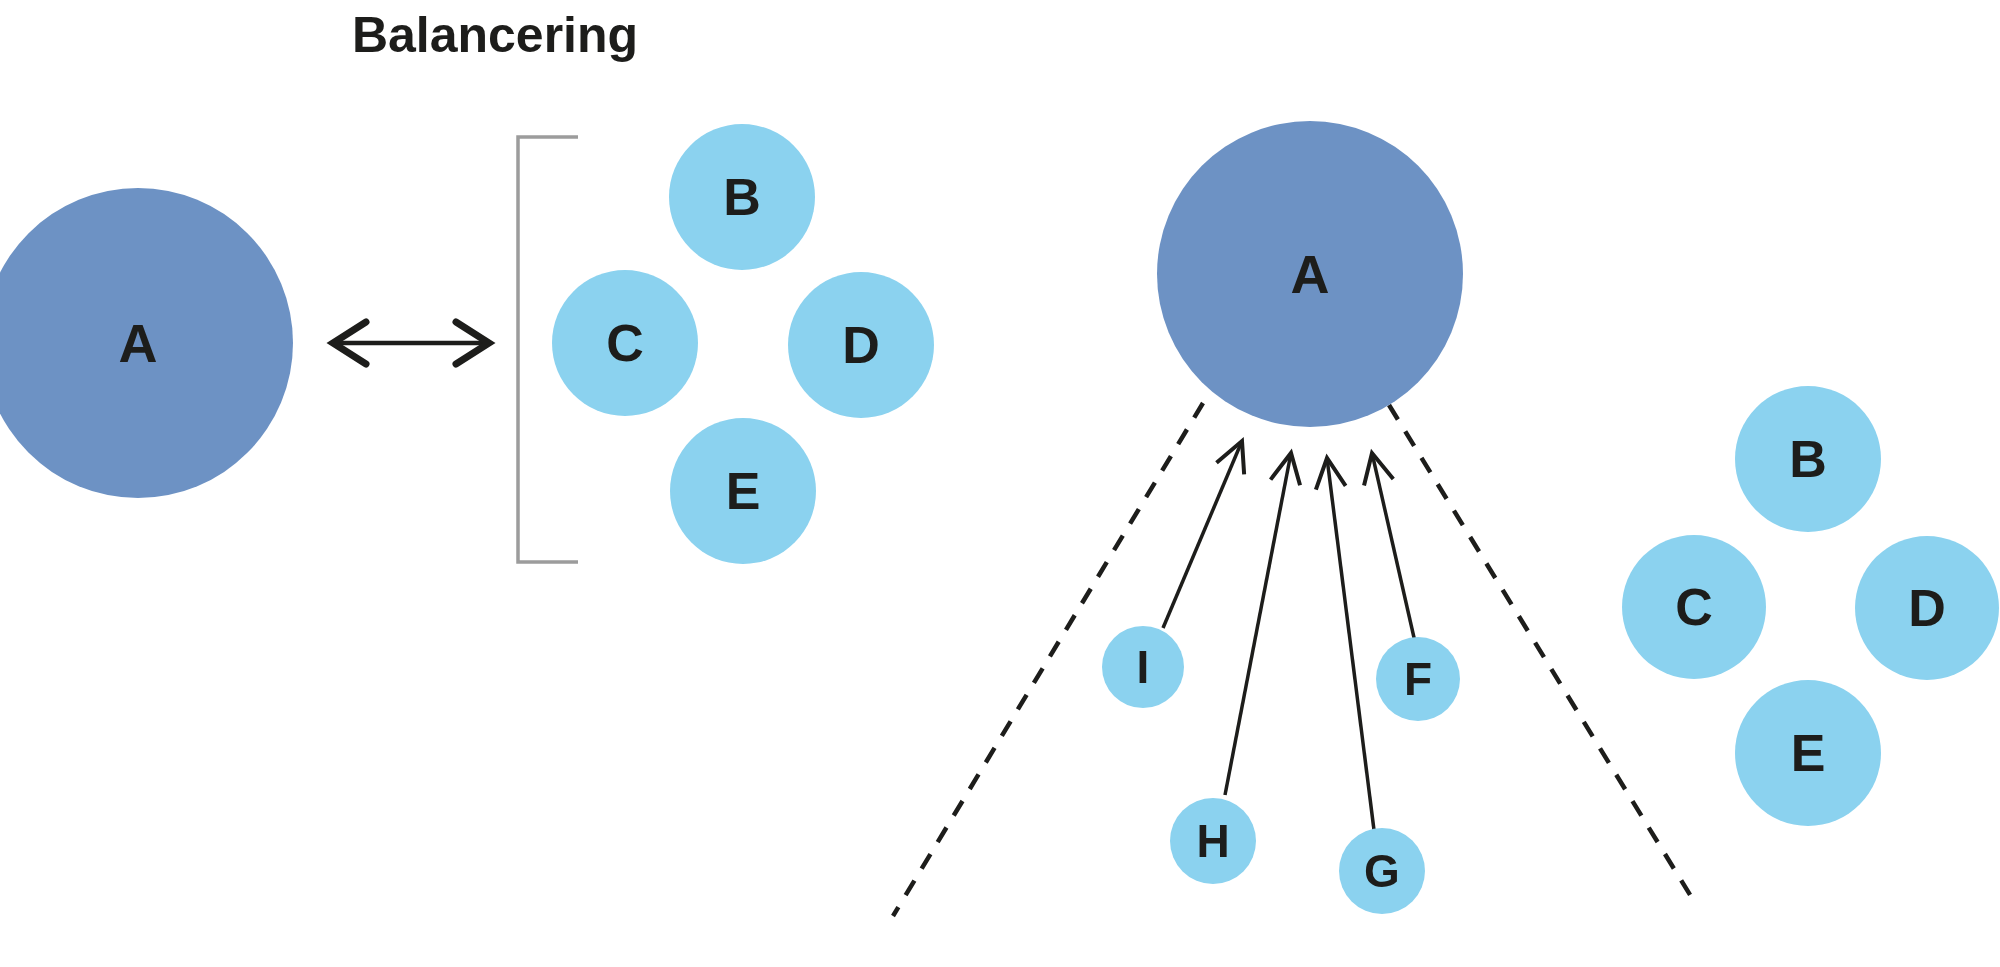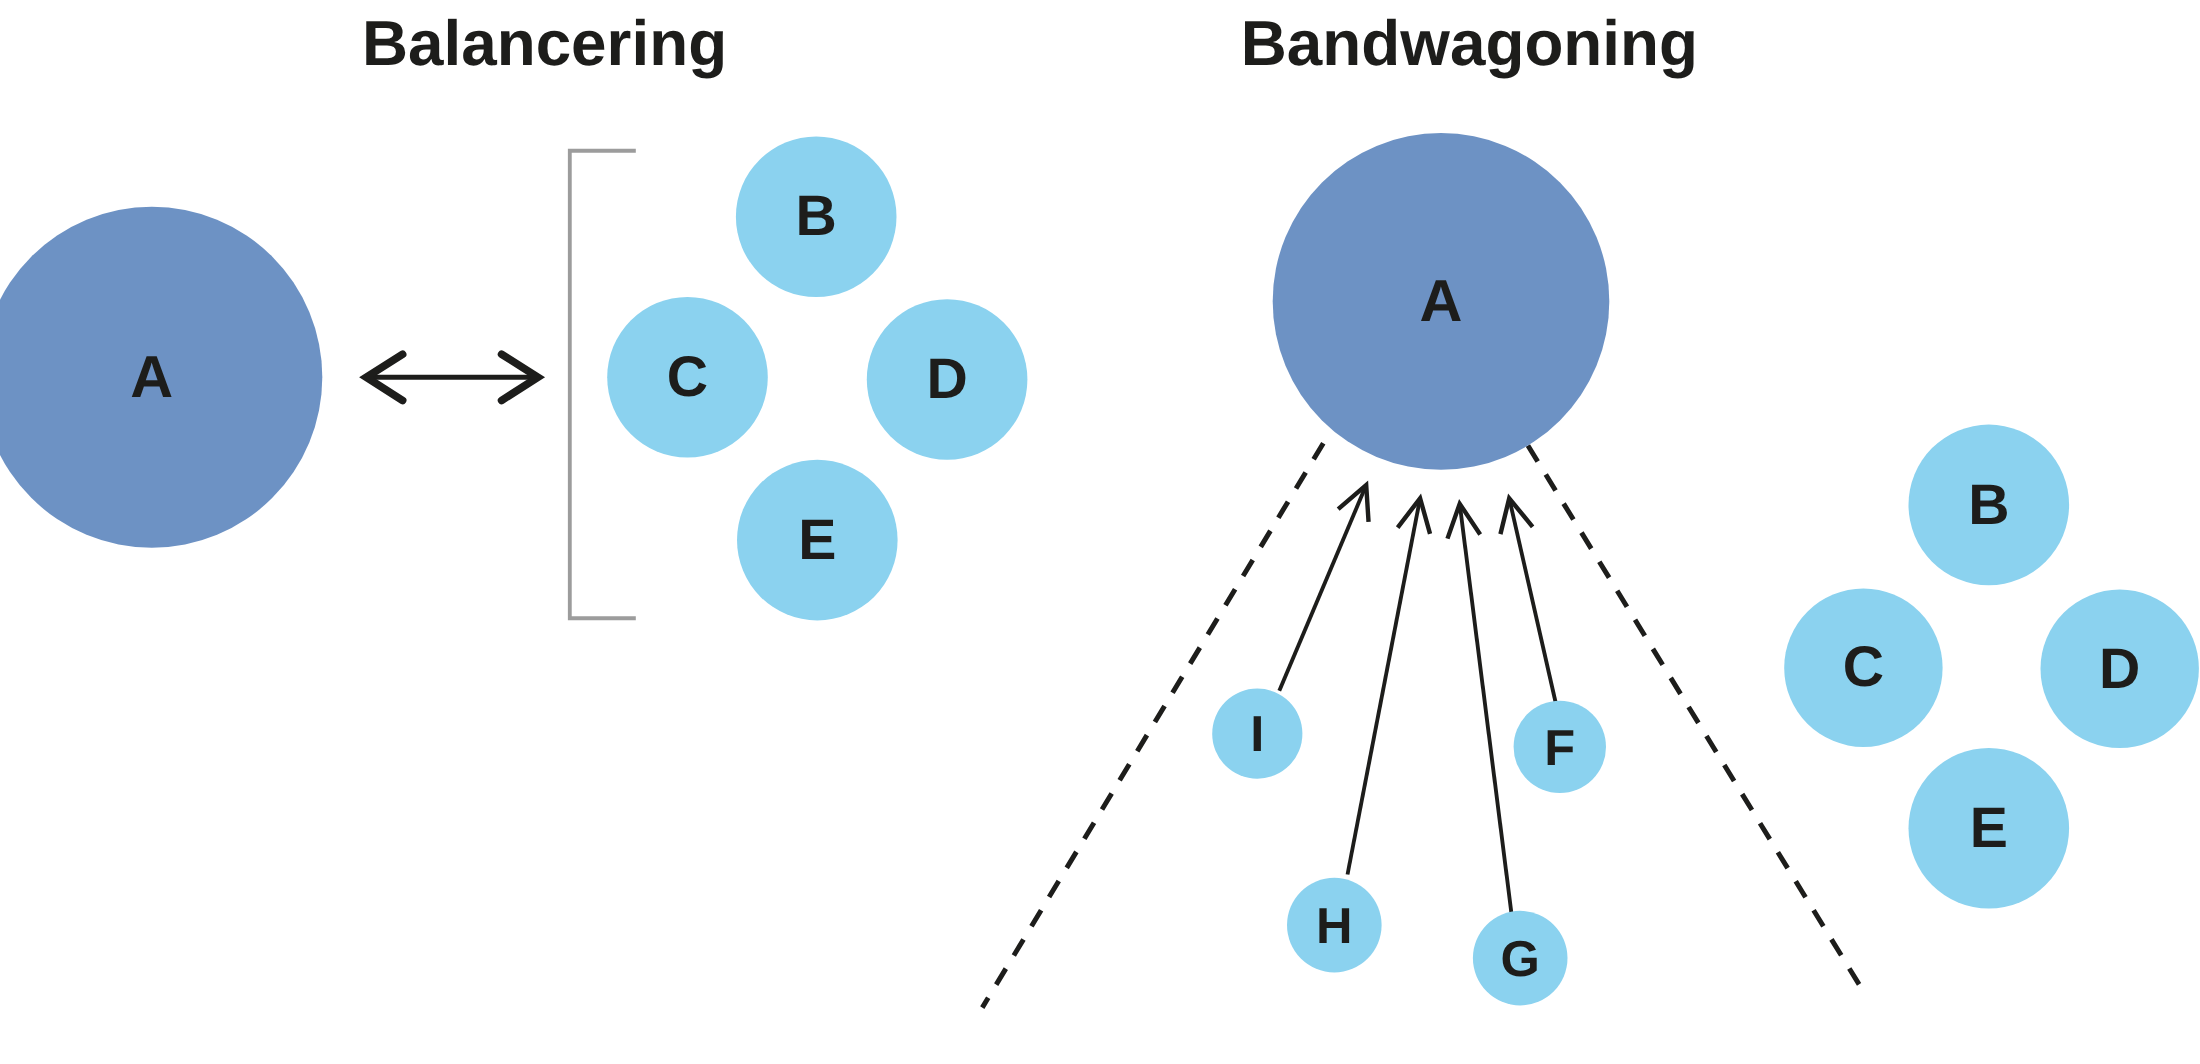--- a/index.html
+++ b/index.html
@@ -12,21 +12,21 @@
   html,body{margin:0;padding:0;background:var(--bg);}
   .stage{
     position:relative;
     width:2000px;height:967px;
     overflow:hidden;
     background:var(--bg);
     font-family:"Liberation Sans", sans-serif;
   }
   .title{
     position:absolute;
-    font-size:58px;
+    font-size:50px;
     font-weight:bold;
     color:var(--ink);
     text-align:center;
     letter-spacing:0px;
   }
   .circle{
     position:absolute;
     border-radius:50%;
     display:flex;
     align-items:center;
@@ -41,21 +41,20 @@
   svg.overlay{position:absolute;left:0;top:0;width:2000px;height:967px;overflow:visible;}
   .ink-line{stroke:var(--ink);fill:none;}
   .bracket-line{stroke:var(--bracket);fill:none;}
 </style>
 </head>
 <body>
 
 <div class="stage">
 
   <div class="title" style="left:295px;top:6px;width:400px;">Balancering</div>
-  <div class="title" style="left:1128px;top:6px;width:400px;">Bandwagoning</div>
 
   <svg class="overlay" viewBox="0 0 2000 967">
     <defs>
       <marker id="chev" markerUnits="userSpaceOnUse" markerWidth="44" markerHeight="36" refX="40" refY="18" orient="auto" style="overflow:visible">
         <path d="M 10 3 L 40 18 L 10 33" class="ink-line" stroke-width="4"></path>
       </marker>
     </defs>
 
     <g>
       <line x1="336" y1="343" x2="486" y2="343" class="ink-line" stroke-width="4.5"></line>

